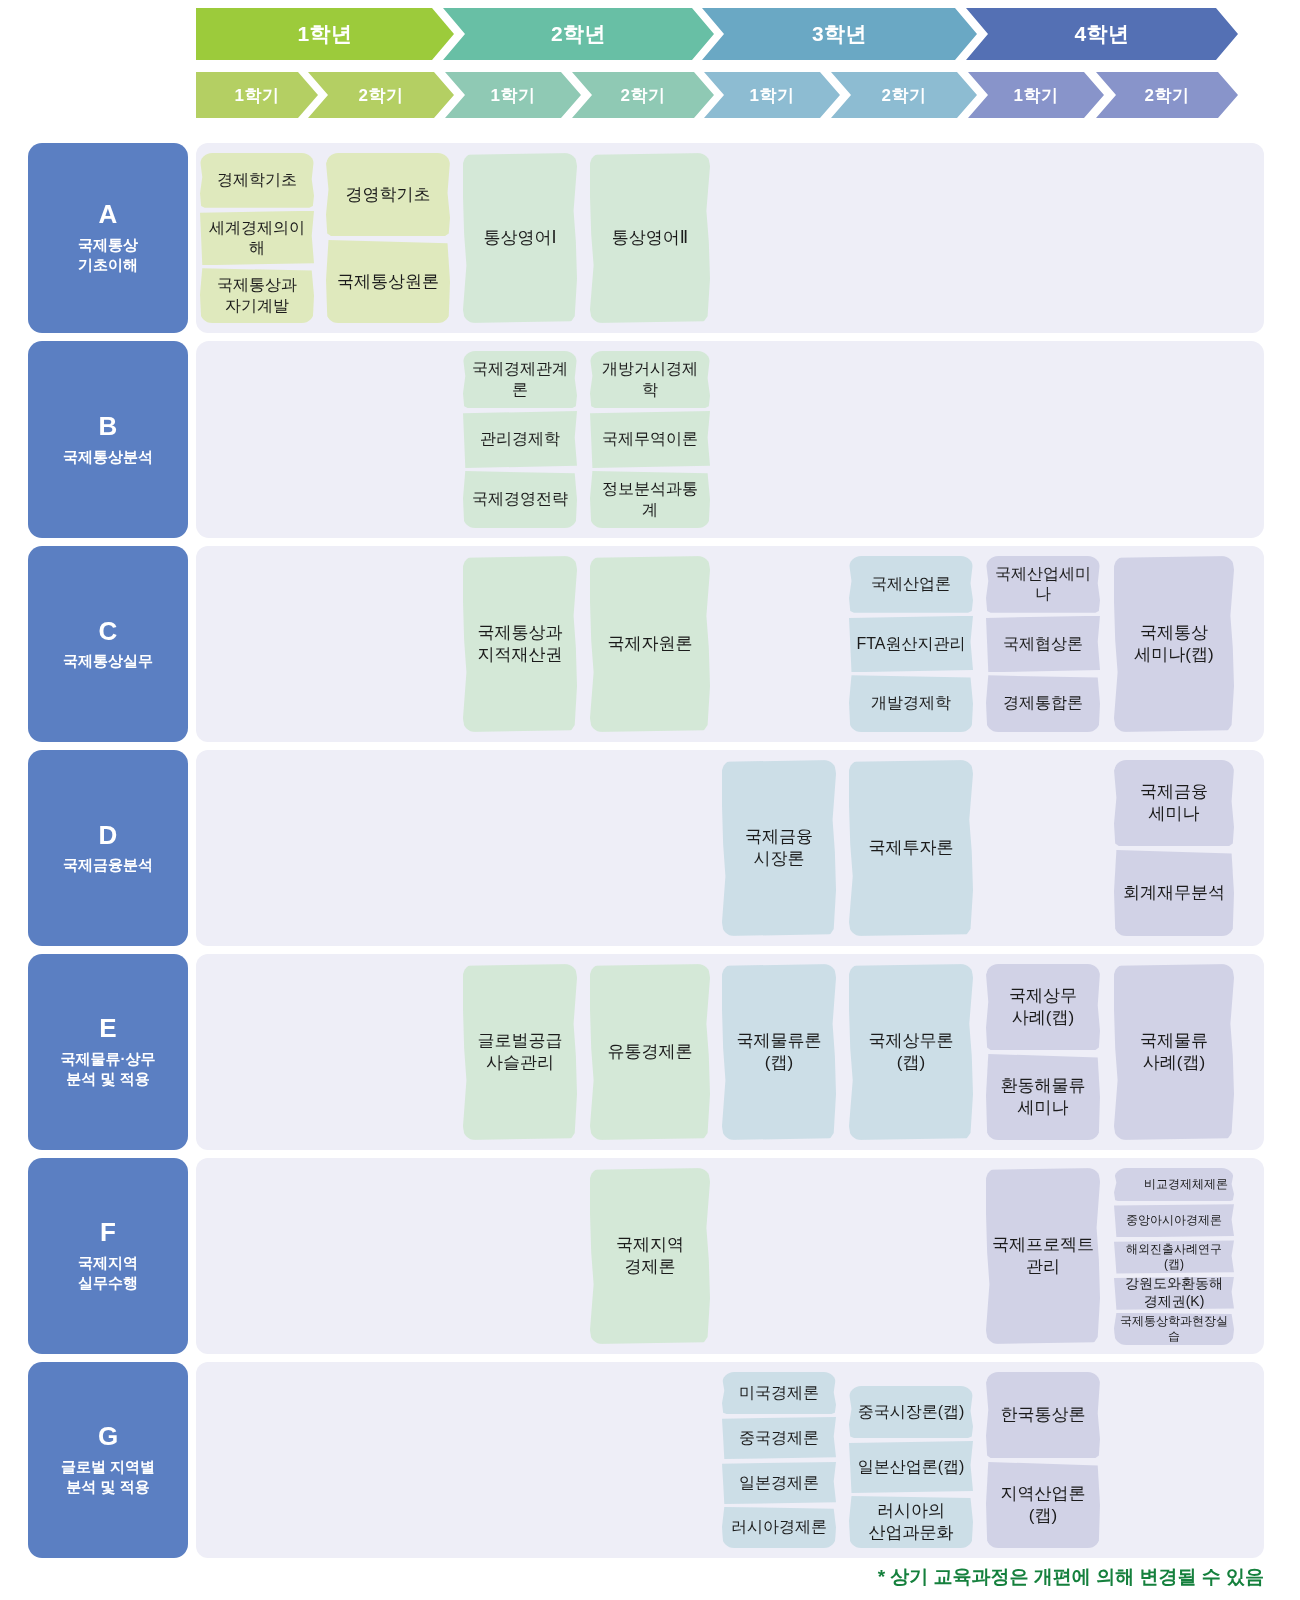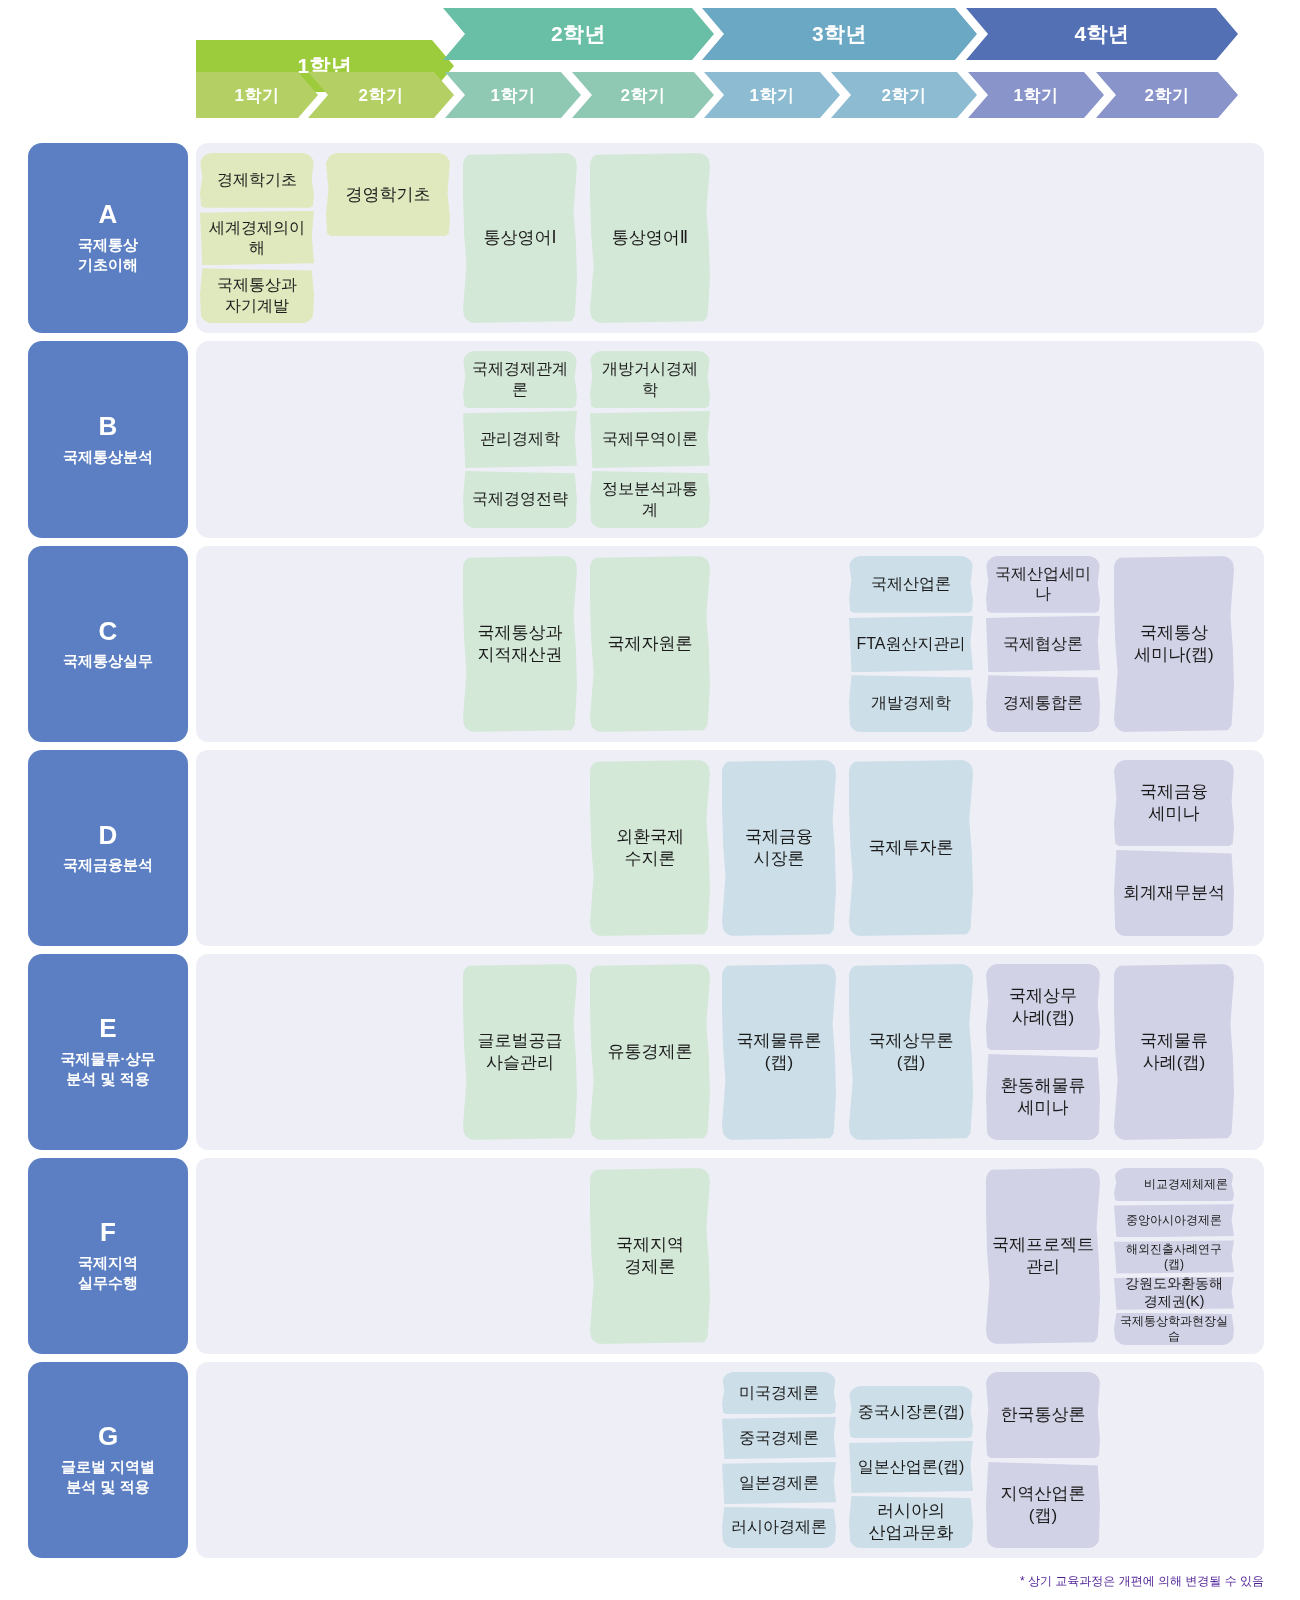--- a/index.html
+++ b/index.html
@@ -20,21 +20,20 @@
     color:#ffffff;font-weight:bold;
     letter-spacing:.5px;
     box-sizing:border-box;
   }
   .year-chev{
     height:52px;top:8px;font-size:21px;
     clip-path:polygon(0 0, calc(100% - 22px) 0, 100% 50%, calc(100% - 22px) 100%, 0 100%, 22px 50%);
   }
   .year-chev.first{
     clip-path:polygon(0 0, calc(100% - 22px) 0, 100% 50%, calc(100% - 22px) 100%, 0 100%);
-    margin-top:32px;
   }
   .sem-chev{
     height:46px;top:72px;font-size:17px;
     clip-path:polygon(0 0, calc(100% - 20px) 0, 100% 50%, calc(100% - 20px) 100%, 0 100%, 20px 50%);
   }
   .sem-chev.firstsem{
     clip-path:polygon(0 0, calc(100% - 20px) 0, 100% 50%, calc(100% - 20px) 100%, 0 100%);
   }
 
   
@@ -88,21 +87,21 @@
   }
   .rnd{border-radius:12px;}
 
   .c-lime{background:#dfe9bd;}
   .c-green{background:#d4e8d7;}
   .c-blue{background:#ccdee7;}
   .c-purple{background:#d1d2e6;}
 
   .footnote{
     position:absolute;right:36px;bottom:10px;
-    font-size:12px;color:#4c1d95;font-weight:normal;
+    font-size:19px;color:#15803d;font-weight:bold;
   }
 </style>
 </head>
 <body>
 
 <div id="root">
 
   <div class="year-row" id="year-row">
       <div class="chev year-chev first" style="left: 196px; width: 258px; background: rgb(156, 203, 59);">
         <span>1학년</span>
@@ -149,20 +148,21 @@
           <div class="track-letter">A</div>
           <div class="track-name">국제통상
 기초이해</div>
         </div>
         <div class="track-body" style="height: 190px;">
           <div class="chip wave-top c-lime" style="left: 4px; width: 114px; top: 10px; height: 54.6667px; font-size: 16px;"><span>경제학기초</span></div>
           <div class="chip wave-mid c-lime" style="left: 4px; width: 114px; top: 67.6667px; height: 54.6667px; font-size: 16px;"><span>세계경제의이해</span></div>
           <div class="chip wave-bot c-lime" style="left: 4px; width: 114px; top: 125.333px; height: 54.6667px; font-size: 16px;"><span>국제통상과
 자기계발</span></div>
           <div class="chip wave-top c-lime" style="left: 130px; width: 124px; top: 10px; height: 83px; font-size: 17px;"><span>경영학기초</span></div>
+          <div class="chip wave-bot c-lime" style="left: 130px; width: 124px; top: 97px; height: 83px; font-size: 17px;"><span>국제통상원론</span></div>
           <div class="chip wave rnd c-green" style="left: 267px; width: 114px; top: 10px; height: 170px; font-size: 17px;"><span>통상영어Ⅰ</span></div>
           <div class="chip wave rnd c-green" style="left: 394px; width: 120px; top: 10px; height: 170px; font-size: 17px;"><span>통상영어Ⅱ</span></div>
         </div>
       </div>
       <div class="track-row" style="top: 341px; height: 197px;">
         <div class="track-label" style="height: 197px;">
           <div class="track-letter">B</div>
           <div class="track-name">국제통상분석</div>
         </div>
         <div class="track-body" style="height: 197px; border-radius: 13px;">
@@ -192,22 +192,20 @@
           <div class="chip wave rnd c-purple" style="left: 918px; width: 120px; top: 10px; height: 176px; font-size: 17px;"><span>국제통상
 세미나(캡)</span></div>
         </div>
       </div>
       <div class="track-row" style="top: 750px; height: 196px;">
         <div class="track-label" style="height: 196px;">
           <div class="track-letter">D</div>
           <div class="track-name">국제금융분석</div>
         </div>
         <div class="track-body" style="height: 196px;">
-          <div class="chip wave rnd c-green" style="left: 394px; width: 120px; top: 10px; height: 176px; font-size: 17px;"><span>외환국제
-수지론</span></div>
           <div class="chip wave rnd c-blue" style="left: 526px; width: 114px; top: 10px; height: 176px; font-size: 17px;"><span>국제금융
 시장론</span></div>
           <div class="chip wave rnd c-blue" style="left: 653px; width: 124px; top: 10px; height: 176px; font-size: 17px;"><span>국제투자론</span></div>
           <div class="chip wave-top c-purple" style="left: 918px; width: 120px; top: 10px; height: 86px; font-size: 17px;"><span>국제금융
 세미나</span></div>
           <div class="chip wave-bot c-purple" style="left: 918px; width: 120px; top: 100px; height: 86px; font-size: 17px;"><span>회계재무분석</span></div>
         </div>
       </div>
       <div class="track-row" style="top: 954px; height: 196px;">
         <div class="track-label" style="height: 196px;">

